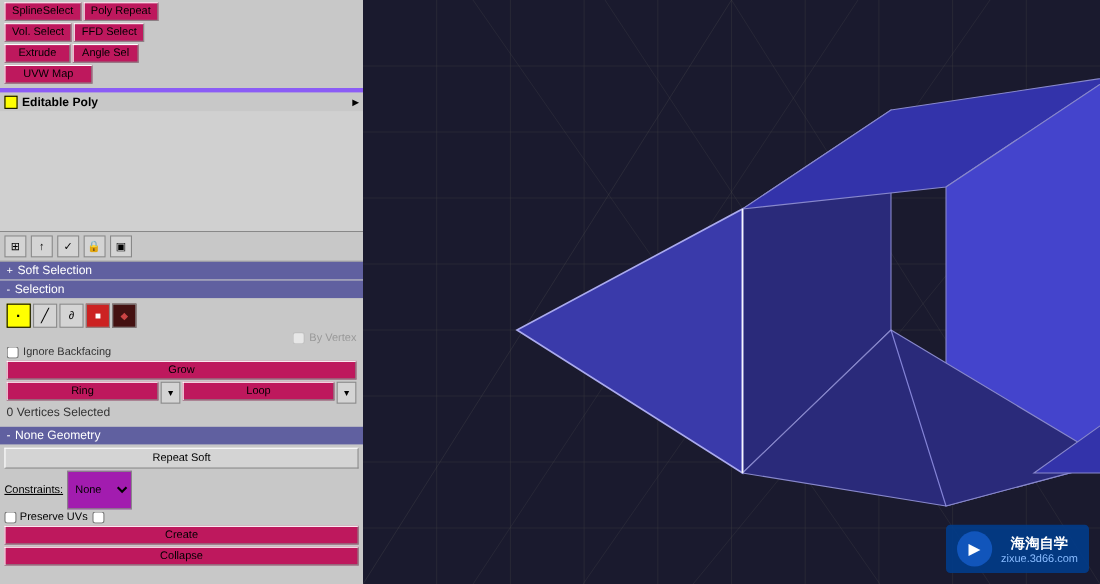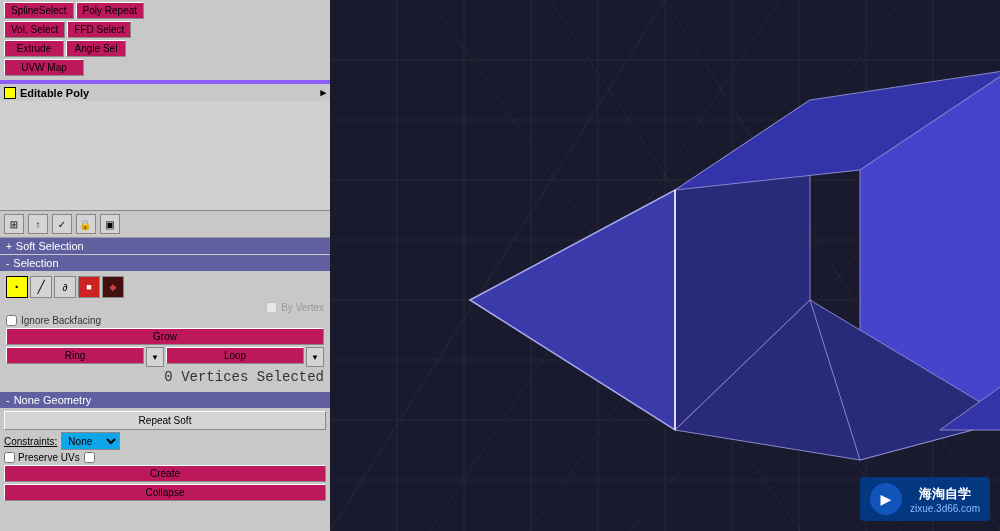--- a/index.html
+++ b/index.html
@@ -280,25 +280,24 @@
       border: 1px solid #888;
       font-size: 8px;
       cursor: pointer;
       display: flex;
       align-items: center;
       justify-content: center;
     }
 
     
     .status-text {
-      text-align: right;
-      font-size: 14px;
+      text-align: left;
+      font-size: 11px;
       color: #333;
       margin-bottom: 3px;
-      font-family: Liberation Mono, monospace;
     }
 
     
     .edit-geom-header {
       background: #6060a0;
       color: #fff;
       display: flex;
       align-items: center;
       padding: 2px 6px;
       font-size: 11px;
@@ -329,23 +328,23 @@
       margin: 2px 4px;
       font-size: 10px;
     }
 
     .constraints-row label {
       margin-right: 4px;
       text-decoration: underline;
     }
 
     .constraints-row select {
-      height: 18px;
-      font-size: 10px;
-      background: #0ea5e9;
+      height: 35px;
+      font-size: 10px;
+      background: #a21caf;
       border: 1px solid #888;
       padding: 0 2px;
     }
 
     .preserve-row {
       display: flex;
       align-items: flex-start;
       margin: 2px 4px;
       font-size: 10px;
     }

